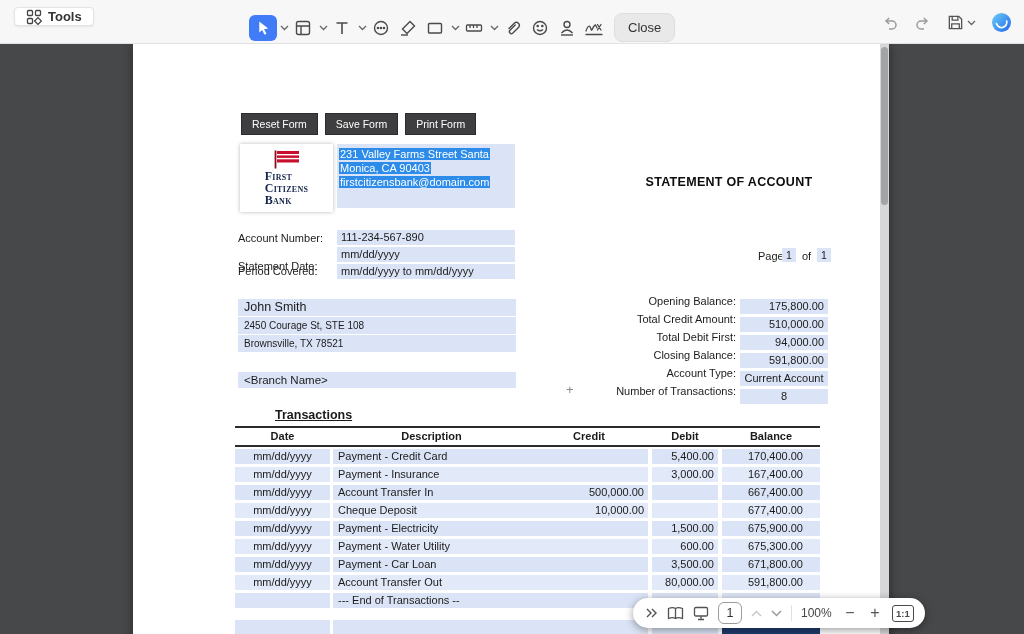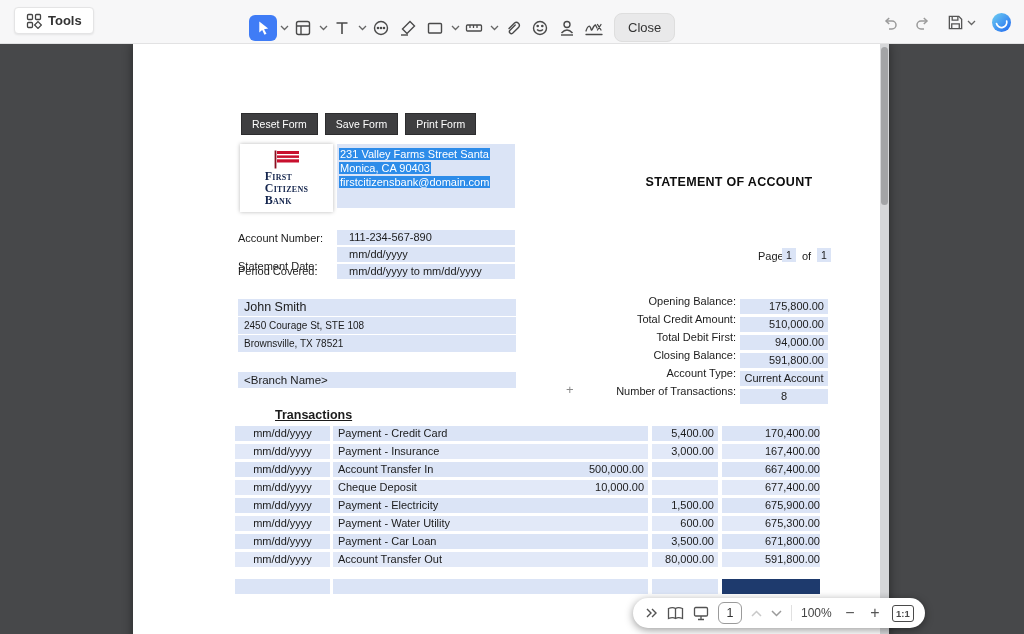--- a/index.html
+++ b/index.html
@@ -1,21 +1,21 @@
 <!DOCTYPE html>
 <html><head>
 <meta charset="utf-8">
 <style>
   * { box-sizing: border-box; margin: 0; padding: 0; }
   html,body { width:1024px; height:634px; overflow:hidden; }
   body { font-family:"Liberation Sans", sans-serif; background:#47484a; position:relative; }
 
   
   .topbar { position:absolute; top:0; left:0; width:1024px; height:44px; background:#f7f7f8; border-bottom:1px solid #e2e2e3; z-index:10; }
-  .tools-btn { position:absolute; left:14px; top:7px; height:27px; display:flex; align-items:center; gap:6px; padding:0 11px; background:#fff; border:1px solid #e4e4e5; border-radius:4px; box-shadow:0 1px 2px rgba(0,0,0,.08); font-size:13px; color:#333; font-family:inherit; cursor:pointer; font-weight:bold; }
+  .tools-btn { position:absolute; left:14px; top:7px; height:19px; display:flex; align-items:center; gap:6px; padding:0 11px; background:#fff; border:1px solid #e4e4e5; border-radius:4px; box-shadow:0 1px 2px rgba(0,0,0,.08); font-size:13px; color:#333; font-family:inherit; cursor:pointer; font-weight:bold; }
   .center-tools { position:absolute; left:249px; top:12px; height:31px; display:flex; align-items:center; gap:1px; }
   .tool-group { display:flex; align-items:center; gap:3px; }
   .tbtn { width:26px; height:26px; display:flex; align-items:center; justify-content:center; background:none; border:none; cursor:pointer; color:#4a4a4a; }
   .tbtn.active { background:#3f7cf6; border-radius:6px; width:28px; }
   .close-btn { margin-left:6px; padding:6px 13px; background:#e9e9ea; border:1px solid #dedede; border-radius:8px; font-size:13px; color:#333; font-family:inherit; cursor:pointer; }
   .right-tools { position:absolute; right:12px; top:7px; height:31px; display:flex; align-items:center; gap:15px; }
   .rbtn { background:none; border:none; cursor:pointer; display:flex; align-items:center; gap:3px; }
 
   
   .doc-area { position:absolute; top:44px; left:0; width:1024px; height:590px; background:#47484a; overflow:hidden; }
@@ -28,21 +28,21 @@
   .logo-line { font-family:"Liberation Serif", serif; font-variant:small-caps; font-weight:bold; font-size:12px; line-height:12px; color:#14254d; letter-spacing:.3px; }
 
   .field { background:#dbe4f6; }
   .addr-field { position:absolute; left:204px; top:100px; width:178px; height:64px; background:#dbe4f6; padding:3px 2px; }
   .addr-line { font-size:11px; line-height:14px; }
   .sel { background:#2d8ce9; color:#fff; padding:0 1px; }
 
   .doc-title { position:absolute; left:446px; top:131px; width:300px; text-align:center; font-size:12.5px; font-weight:bold; letter-spacing:.3px; color:#0d0d0d; }
 
   .meta-label { position:absolute; left:105px; font-size:11px; }
-  .meta-field { position:absolute; left:204px; width:178px; height:15px; line-height:15px; font-size:11px; padding-left:12px; }
+  .meta-field { position:absolute; left:204px; width:178px; height:15px; line-height:15px; font-size:11px; padding-left:4px; }
 
   .page-label { position:absolute; font-size:11px; }
   .page-field { position:absolute; width:14px; height:14px; line-height:14px; font-size:10.5px; text-align:center; }
 
   .customer { position:absolute; left:105px; top:255px; width:278px; }
   .cust-row { height:17px; margin-bottom:1px; line-height:17px; font-size:10px; padding-left:6px; }
   .cust-row:first-child { font-size:12.5px; }
 
   .branch-field { position:absolute; left:105px; top:328px; width:278px; height:16px; line-height:16px; font-size:11.5px; padding-left:6px; }
 
@@ -56,21 +56,21 @@
   .tx-table { position:absolute; left:102px; top:382px; width:585px; }
   .tx-head { display:flex; border-top:2px solid #2b2b2b; border-bottom:2px solid #2b2b2b; padding:1px 0; margin-bottom:2px; }
   .tx-head div { font-size:11px; font-weight:bold; text-align:center !important; padding:0 !important; height:15px; line-height:15px; }
   .trow { display:flex; height:15px; margin-bottom:3px; }
   .cell { height:15px; line-height:15px; font-size:11px; background:#dbe4f6; }
   .trow.alt .cell { background:#e2e9f8; }
   .c1 { width:95px; margin-right:3px; text-align:center; }
   .c2 { width:197px; padding-left:5px; }
   .c3 { width:118px; margin-right:4px; text-align:right; padding-right:4px; }
   .c4 { width:66px; margin-right:4px; text-align:right; padding-right:4px; }
-  .c5 { width:98px; text-align:right; padding-right:0; }
+  .c5 { width:98px; text-align:right; padding-right:17px; }
   .trow.partial { margin-top:12px; }
   .trow.partial .c5 { background:#1e3a6d; }
 
   .cursor-plus { position:absolute; left:433px; top:338px; font-size:13px; color:#8a8a8a; }
 
   
   .scroll-track { position:absolute; left:880px; top:0; width:9px; height:590px; background:#d6d7d9; }
   .scroll-thumb { position:absolute; left:1px; top:3px; width:7px; height:158px; background:#a3a4a6; border-radius:4px; }
 
   
@@ -367,20 +367,27 @@
           <div class="sum-label">Number of Transactions:</div>
           <div class="sum-val field">8</div>
         </div>
       </div>
 
     <div class="cursor-plus">+</div>
 
     <div class="tx-heading">Transactions</div>
 
     <div class="tx-table">
+      <div class="tx-head">
+          <div class="c1">Date</div>
+          <div class="c2">Description</div>
+          <div class="c3">Credit</div>
+          <div class="c4">Debit</div>
+          <div class="c5">Balance</div>
+        </div>
       <div>
           <div class="trow">
             <div class="cell c1">mm/dd/yyyy</div>
             <div class="cell c2">Payment - Credit Card</div>
             <div class="cell c3"></div>
             <div class="cell c4">5,400.00</div>
             <div class="cell c5">170,400.00</div>
           </div>
           <div class="trow alt">
             <div class="cell c1">mm/dd/yyyy</div>
@@ -425,20 +432,27 @@
             <div class="cell c5">671,800.00</div>
           </div>
           <div class="trow alt">
             <div class="cell c1">mm/dd/yyyy</div>
             <div class="cell c2">Account Transfer Out</div>
             <div class="cell c3"></div>
             <div class="cell c4">80,000.00</div>
             <div class="cell c5">591,800.00</div>
           </div>
         </div>
+      <div class="trow">
+        <div class="cell c1"></div>
+        <div class="cell c2">--- End of Transactions --</div>
+        <div class="cell c3"></div>
+        <div class="cell c4"></div>
+        <div class="cell c5"></div>
+      </div>
       <div class="trow partial">
         <div class="cell c1"></div>
         <div class="cell c2"></div>
         <div class="cell c3"></div>
         <div class="cell c4"></div>
         <div class="cell c5"></div>
       </div>
     </div>
   </div>
 

